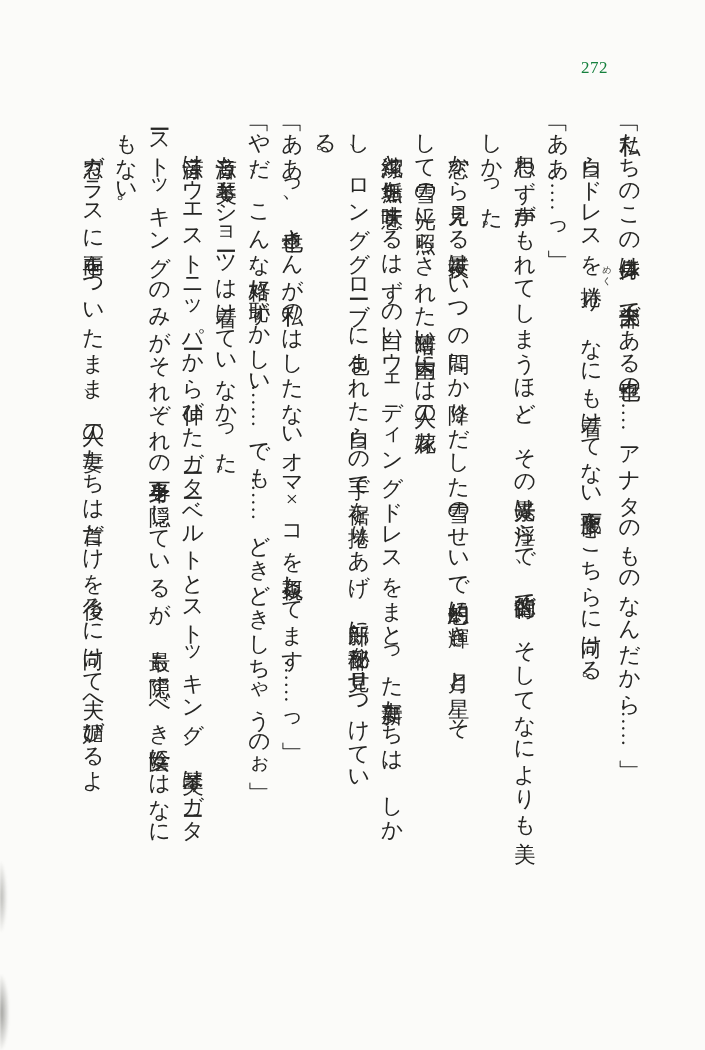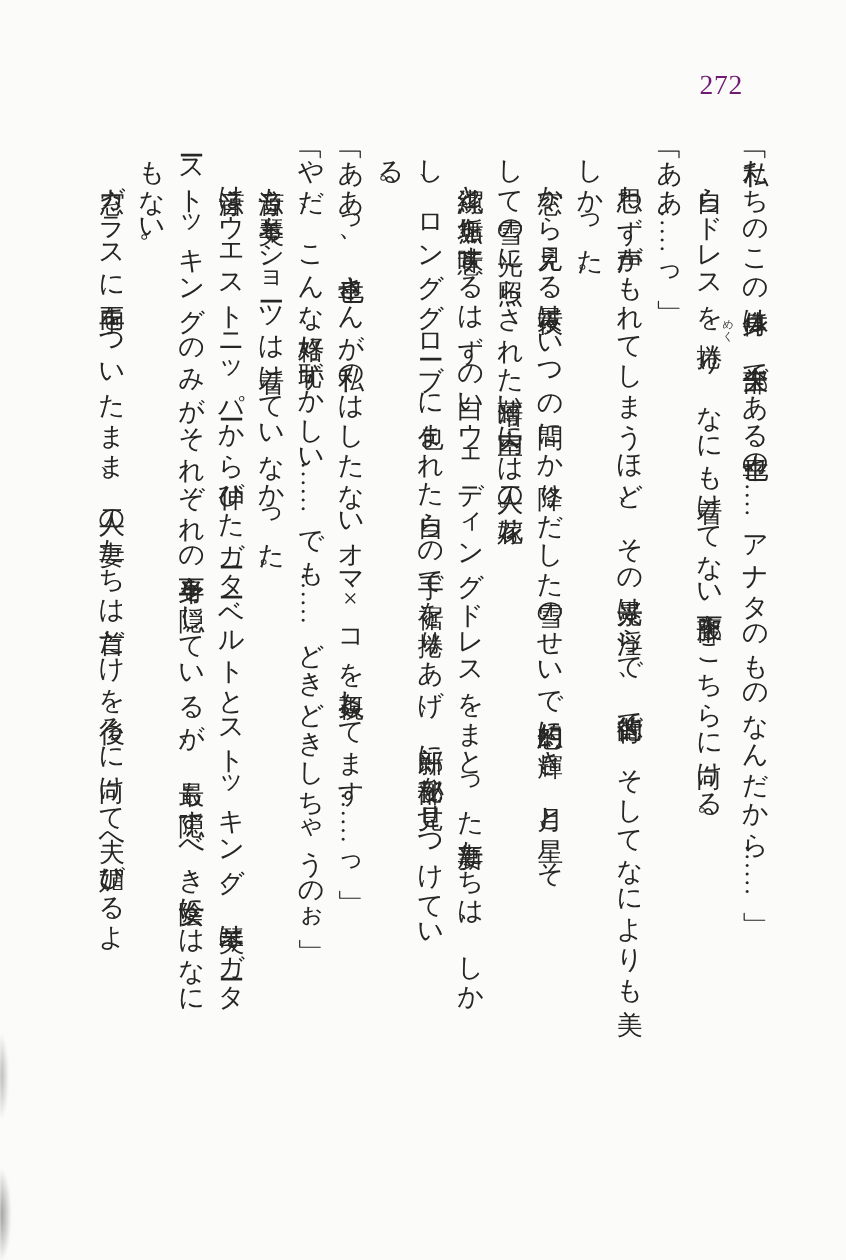--- a/index.html
+++ b/index.html
@@ -11,24 +11,24 @@
     position: relative;
     width: 705px;
     height: 1050px;
     background: #fbfbf9;
     overflow: hidden;
     font-family: "Liberation Serif", "DejaVu Serif", serif;
   }
   .page-number {
     position: absolute;
     top: 58px;
-    right: 86px;
-    font-size: 23px;
+    right: 97px;
+    font-size: 17px;
     letter-spacing: 0.5px;
-    color: #701a75;
+    color: #15803d;
   }
   .text-block {
     position: absolute;
     top: 118px;
     right: 60px;
     height: 827px;
     writing-mode: vertical-rl;
     text-orientation: mixed;
     line-break: loose;
     font-size: 21.7px;

